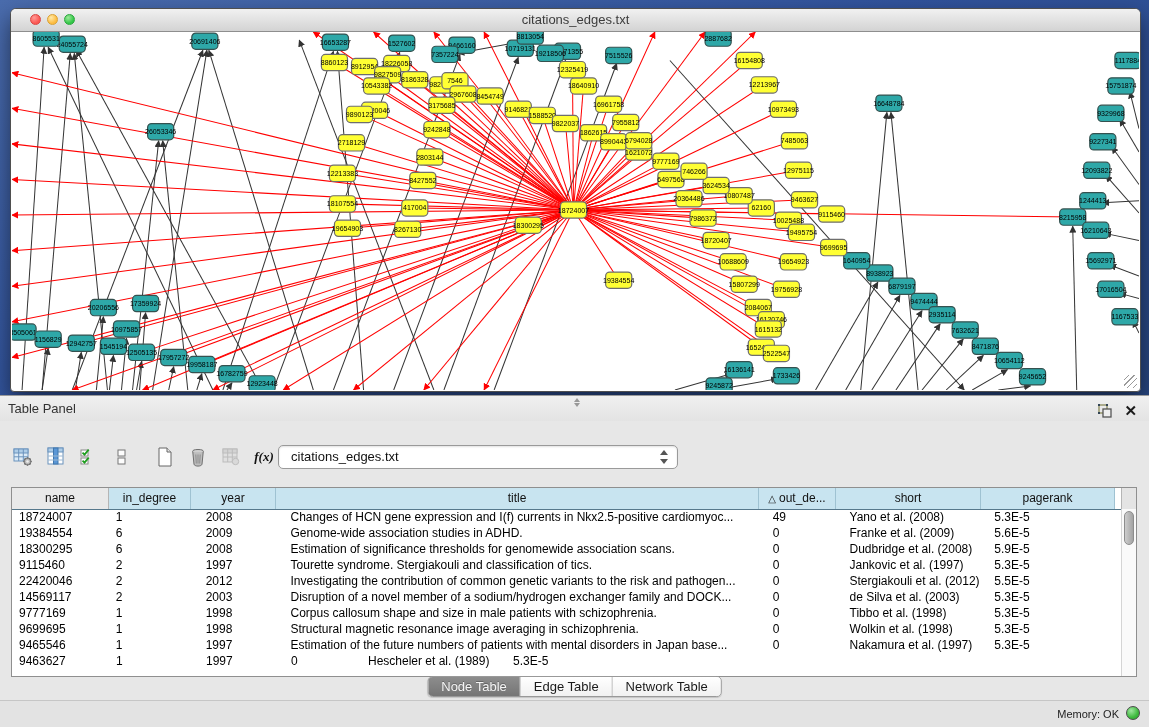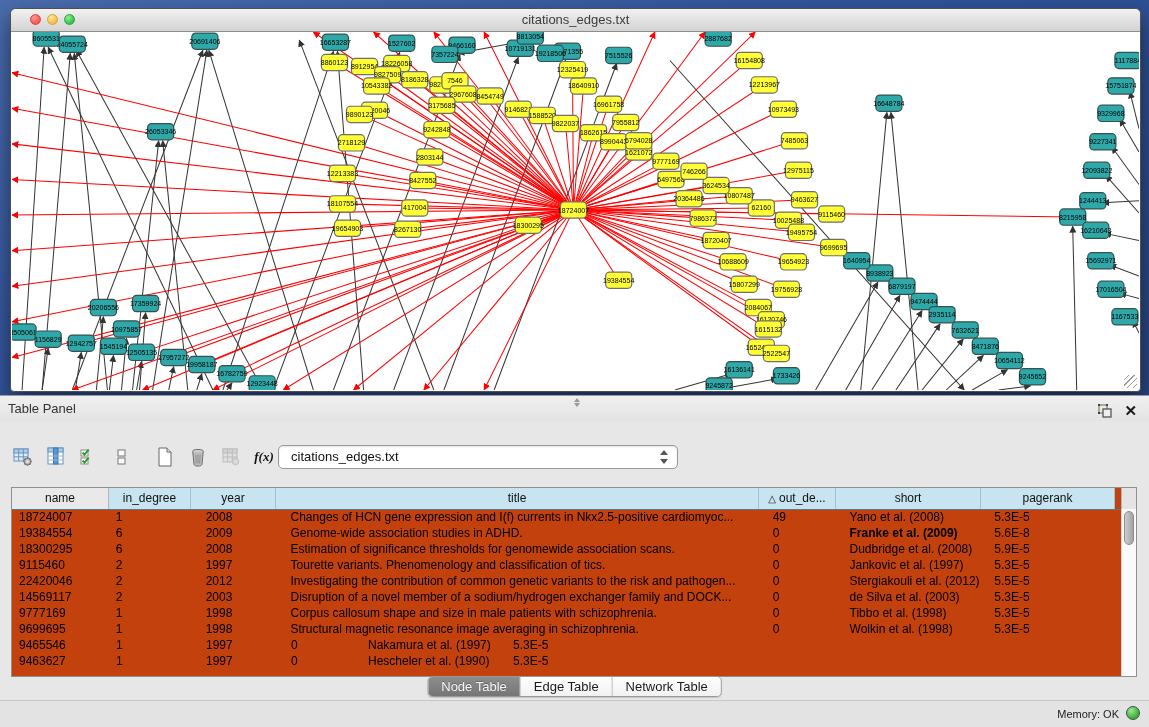--- a/index.html
+++ b/index.html
@@ -39,21 +39,21 @@
   .tb-btn{width:26px;height:26px;margin-right:7px;display:flex;align-items:center;justify-content:center;}
   .tb-btn.gap{margin-left:10px;}
   .fx{font-family:"Liberation Serif",serif;font-style:italic;font-weight:bold;font-size:13px;color:#111;}
   #combo{position:absolute;left:278px;top:49px;width:398px;height:22px;background:#fff;
     border:1px solid #9a9a9a;border-radius:5px;box-shadow:inset 0 1px 2px rgba(0,0,0,.12);}
   #combo-value{position:absolute;left:12px;top:3px;font-size:13px;color:#111;}
   #combo-arrows{position:absolute;right:9px;top:3px;width:9px;height:16px;}
   #combo-arrows:before{content:"";position:absolute;left:1px;top:1px;border-left:4px solid transparent;border-right:4px solid transparent;border-bottom:5px solid #555;}
   #combo-arrows:after{content:"";position:absolute;left:1px;bottom:1px;border-left:4px solid transparent;border-right:4px solid transparent;border-top:5px solid #555;}
   
-  #data-table{position:absolute;left:11px;top:91px;width:1126px;height:190px;background:#c2410c;
+  #data-table{position:absolute;left:11px;top:91px;width:1126px;height:190px;background:#ffffff;
     border:1px solid #8f8f8f;box-sizing:border-box;overflow:hidden;}
   #thead{display:flex;height:21px;border-bottom:1px solid #56788c;}
   .th{box-sizing:border-box;height:21px;line-height:20px;text-align:center;font-size:12px;color:#111;
     background:#c8e4f0;border-right:1px solid #9fc2d2;overflow:hidden;white-space:nowrap;}
   .th.first{background:#e9e9e9;border-right:1px solid #b5b5b5;}
   .sort-tri{font-size:10px;color:#222;margin-right:3px;}
   #tbody{position:absolute;left:0;top:21px;right:15px;bottom:0;overflow:hidden;}
   .tr{display:flex;height:16px;}
   .td{box-sizing:border-box;height:16px;line-height:16px;font-size:12px;color:#000;
     padding-left:7px;overflow:hidden;white-space:nowrap;}
@@ -800,37 +800,37 @@
           <div class="td" style="width: 77px;">49</div>
           <div class="td" style="width: 145px;">Yano et al. (2008)</div>
           <div class="td" style="width: 134px;">5.3E-5</div>
         </div>
         <div class="tr">
           <div class="td" style="width: 97px;">19384554</div>
           <div class="td" style="width: 90px;">6</div>
           <div class="td" style="width: 85px;">2009</div>
           <div class="td" style="width: 483px;">Genome-wide association studies in ADHD.</div>
           <div class="td" style="width: 77px;">0</div>
-          <div class="td" style="width: 145px; font-weight: bold;">Franke et al. (2009)</div>
-          <div class="td" style="width: 134px;">5.6E-8</div>
+          <div class="td" style="width: 145px;">Franke et al. (2009)</div>
+          <div class="td" style="width: 134px;">5.6E-5</div>
         </div>
         <div class="tr">
           <div class="td" style="width: 97px;">18300295</div>
           <div class="td" style="width: 90px;">6</div>
           <div class="td" style="width: 85px;">2008</div>
           <div class="td" style="width: 483px;">Estimation of significance thresholds for genomewide association scans.</div>
           <div class="td" style="width: 77px;">0</div>
           <div class="td" style="width: 145px;">Dudbridge et al. (2008)</div>
           <div class="td" style="width: 134px;">5.9E-5</div>
         </div>
         <div class="tr">
           <div class="td" style="width: 97px;">9115460</div>
           <div class="td" style="width: 90px;">2</div>
           <div class="td" style="width: 85px;">1997</div>
-          <div class="td" style="width: 483px;">Tourette variants. Phenomenology and classification of tics.</div>
+          <div class="td" style="width: 483px;">Tourette syndrome. Stergiakouli and classification of tics.</div>
           <div class="td" style="width: 77px;">0</div>
           <div class="td" style="width: 145px;">Jankovic et al. (1997)</div>
           <div class="td" style="width: 134px;">5.3E-5</div>
         </div>
         <div class="tr">
           <div class="td" style="width: 97px;">22420046</div>
           <div class="td" style="width: 90px;">2</div>
           <div class="td" style="width: 85px;">2012</div>
           <div class="td" style="width: 483px;">Investigating the contribution of common genetic variants to the risk and pathogen...</div>
           <div class="td" style="width: 77px;">0</div>
@@ -861,30 +861,31 @@
           <div class="td" style="width: 85px;">1998</div>
           <div class="td" style="width: 483px;">Structural magnetic resonance image averaging in schizophrenia.</div>
           <div class="td" style="width: 77px;">0</div>
           <div class="td" style="width: 145px;">Wolkin et al. (1998)</div>
           <div class="td" style="width: 134px;">5.3E-5</div>
         </div>
         <div class="tr">
           <div class="td" style="width: 97px;">9465546</div>
           <div class="td" style="width: 90px;">1</div>
           <div class="td" style="width: 85px;">1997</div>
+          <div class="td" style="width: 483px;">Estimation of the future numbers of patients with mental disorders in Japan base...</div>
           <div class="td" style="width: 77px;">0</div>
           <div class="td" style="width: 145px;">Nakamura et al. (1997)</div>
           <div class="td" style="width: 134px;">5.3E-5</div>
         </div>
         <div class="tr">
           <div class="td" style="width: 97px;">9463627</div>
           <div class="td" style="width: 90px;">1</div>
           <div class="td" style="width: 85px;">1997</div>
           <div class="td" style="width: 77px;">0</div>
-          <div class="td" style="width: 145px;">Hescheler et al. (1990)</div>
+          <div class="td" style="width: 145px;">Hescheler et al. (1989)</div>
           <div class="td" style="width: 134px;">5.3E-5</div>
         </div>
       </div>
     <div id="vscroll">
       <div id="vthumb"></div>
     </div>
   </div>
 
   <div id="tabs">
       <div class="tab active">Node Table</div>

